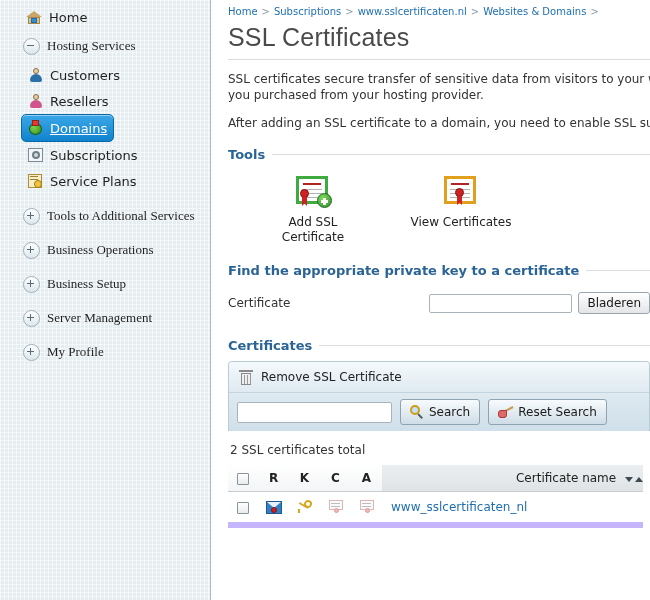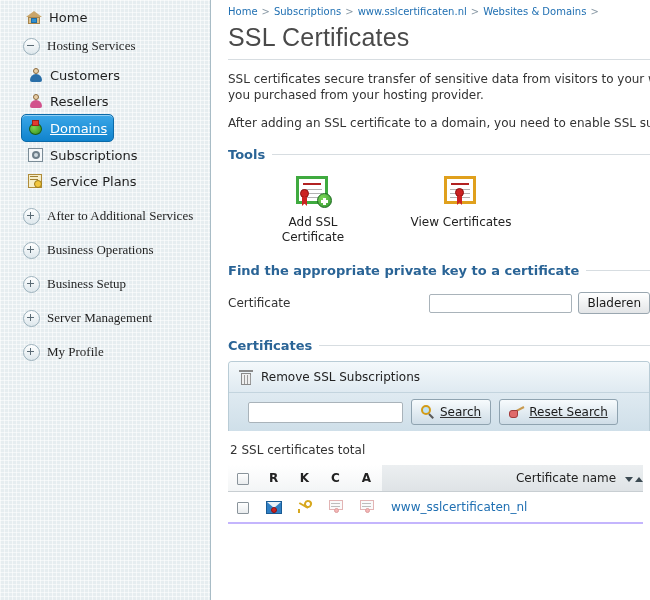--- a/index.html
+++ b/index.html
@@ -136,23 +136,22 @@
     background:linear-gradient(#f4f9fb,#dfeaf1);border-bottom:1px solid #c3d4de;
   }
   .panel-toolbar .tb-item{display:flex;align-items:center;cursor:pointer;}
   .panel-toolbar .tb-label{font-size:12px;color:#222;margin-left:8px;}
   .ico-trash{width:14px;height:15px;position:relative;}
   .ico-trash .lid{position:absolute;left:0;top:0;width:14px;height:2px;background:#8a8a8a;}
   .ico-trash .can{position:absolute;left:2px;top:3px;width:10px;height:12px;background:#efefef;border:1px solid #8a8a8a;box-sizing:border-box;}
   .ico-trash .can::before{content:"";position:absolute;left:2px;top:1px;width:1px;height:9px;background:#9a9a9a;box-shadow:3px 0 0 #9a9a9a,6px 0 0 #9a9a9a;}
 
   .panel-search{
-    height:38px;display:flex;align-items:center;padding-left:19px;gap:8px;
+    height:38px;display:flex;align-items:center;padding-left:8px;gap:8px;
     background:linear-gradient(#dfeaf1,#cfdfe9);
-    text-decoration:underline;
   }
   .panel-search .s-input{width:155px;height:21px;}
   .btn-icon{display:inline-flex;align-items:center;gap:5px;height:24px;
     background:linear-gradient(#f7fbfd,#cfdde7);border:1px solid #8fa3b0;border-radius:3px;
     padding:0 9px;cursor:pointer;font-size:12px;color:#1a1a1a;}
   .ico-mag{width:14px;height:14px;position:relative;}
   .ico-mag .lens{position:absolute;left:0;top:0;width:10px;height:10px;border-radius:50%;border:2px solid #d39b17;background:#bfe3f5;box-sizing:border-box;}
   .ico-mag .hdl{position:absolute;left:8px;top:8px;width:6px;height:2px;background:#5b5b5b;transform:rotate(45deg);transform-origin:left center;}
   .ico-broom{width:15px;height:14px;position:relative;}
   .ico-broom .stick{position:absolute;right:0;top:1px;width:9px;height:2px;background:#c89a4e;transform:rotate(-28deg);transform-origin:right center;}
@@ -163,21 +162,21 @@
   table.grid{border-collapse:collapse;width:415px;table-layout:fixed;}
   table.grid th{
     background:linear-gradient(#ffffff,#f3f5f6);
     border-bottom:1px solid #c8ced2;
     font-size:12px;font-weight:bold;color:#222;height:26px;text-align:center;padding:0;
   }
   table.grid th.namecol{
     background:linear-gradient(#eceff1,#dfe3e6);
     text-align:right;padding-left:9px;font-weight:normal;
   }
-  table.grid td{height:30px;border-bottom:2px solid #c4b5fd;font-size:12px;padding:0;text-align:center;}
+  table.grid td{height:30px;border-bottom:6px solid #c4b5fd;font-size:12px;padding:0;text-align:center;}
   table.grid td.namecol{text-align:left;padding-left:9px;}
   table.grid td.namecol a{color:#1f6fb2;text-decoration:none;cursor:pointer;}
   .cbx{width:12px;height:12px;border:1px solid #8a949b;background:linear-gradient(#ffffff,#e9ecee);display:inline-block;box-sizing:border-box;border-radius:1px;cursor:pointer;vertical-align:middle;}
   .sorters{display:inline-block;margin-left:5px;vertical-align:middle;}
   .chev{display:inline-block;width:0;height:0;border-left:4px solid transparent;border-right:4px solid transparent;cursor:pointer;}
   .chev.down{border-top:5px solid #3c4a52;margin-right:2px;}
   .chev.up{border-bottom:5px solid #3c4a52;}
 
   
   .ico-env{width:16px;height:13px;position:relative;display:inline-block;vertical-align:middle;}
@@ -261,21 +260,21 @@
           <span class="frame"></span>
             <span class="lines"></span>
             <span class="coin"></span>
         </span>
         <span class="txt">Service Plans</span>
       </div>
     </div>
 
     <div class="nav-group" style="margin-top:6px;">
       <span class="toggle plus"></span>
-      <span class="label">After to Additional Services</span>
+      <span class="label">Tools to Additional Services</span>
     </div>
     <div class="nav-group" style="margin-top:2px;">
       <span class="toggle plus"></span>
       <span class="label">Business Operations</span>
     </div>
     <div class="nav-group" style="margin-top:2px;">
       <span class="toggle plus"></span>
       <span class="label">Business Setup</span>
     </div>
     <div class="nav-group" style="margin-top:2px;">
@@ -356,21 +355,21 @@
       <span class="sh-line"></span>
     </div>
 
     <div class="panel">
       <div class="panel-toolbar">
         <div class="tb-item">
           <span class="ico-trash">
             <span class="lid"></span>
               <span class="can"></span>
           </span>
-          <span class="tb-label">Remove SSL Subscriptions</span>
+          <span class="tb-label">Remove SSL Certificate</span>
         </div>
       </div>
       <div class="panel-search">
         <input class="txt-input s-input" type="text" value="" style="">
         <span class="btn-icon">
           <span class="ico-mag">
             <span class="lens"></span>
               <span class="hdl"></span>
           </span>
           <span>Search</span>

